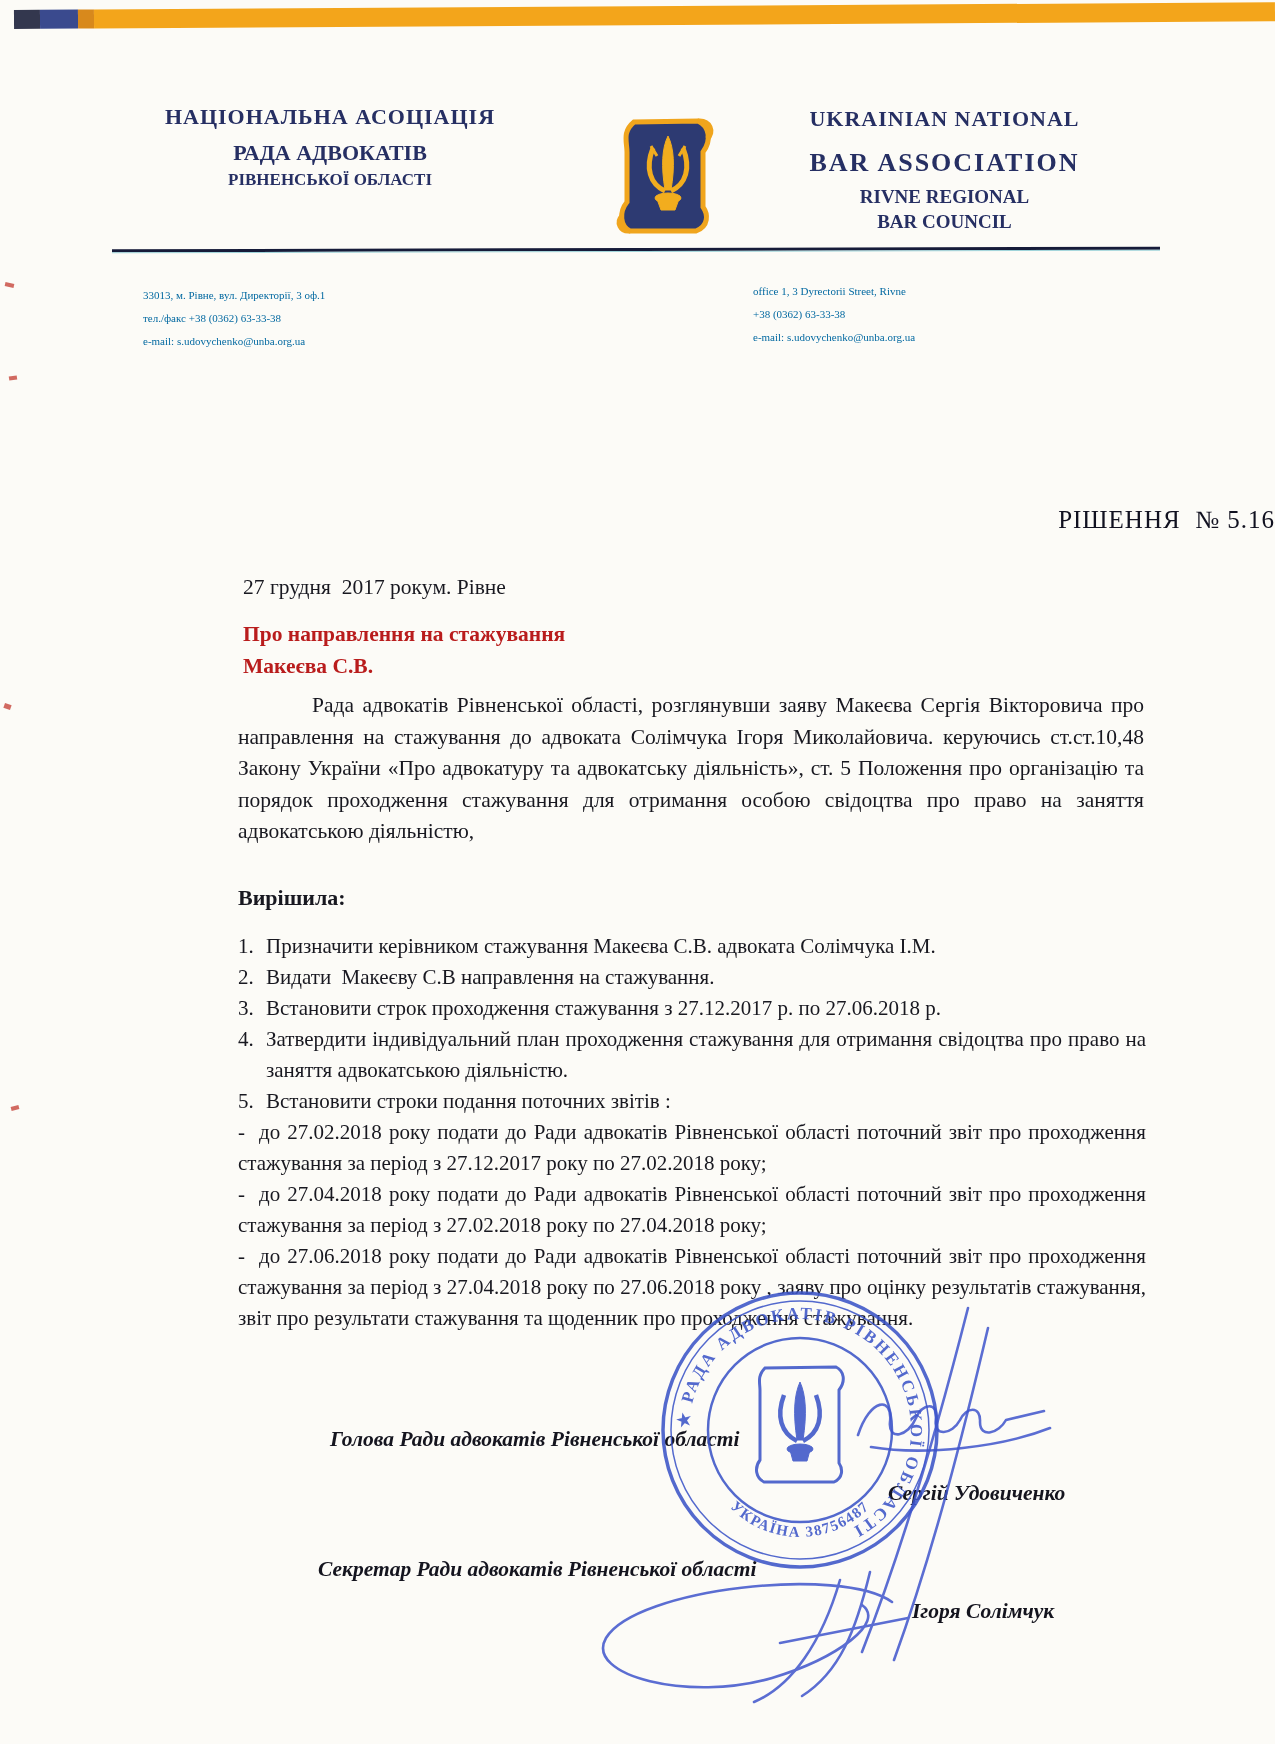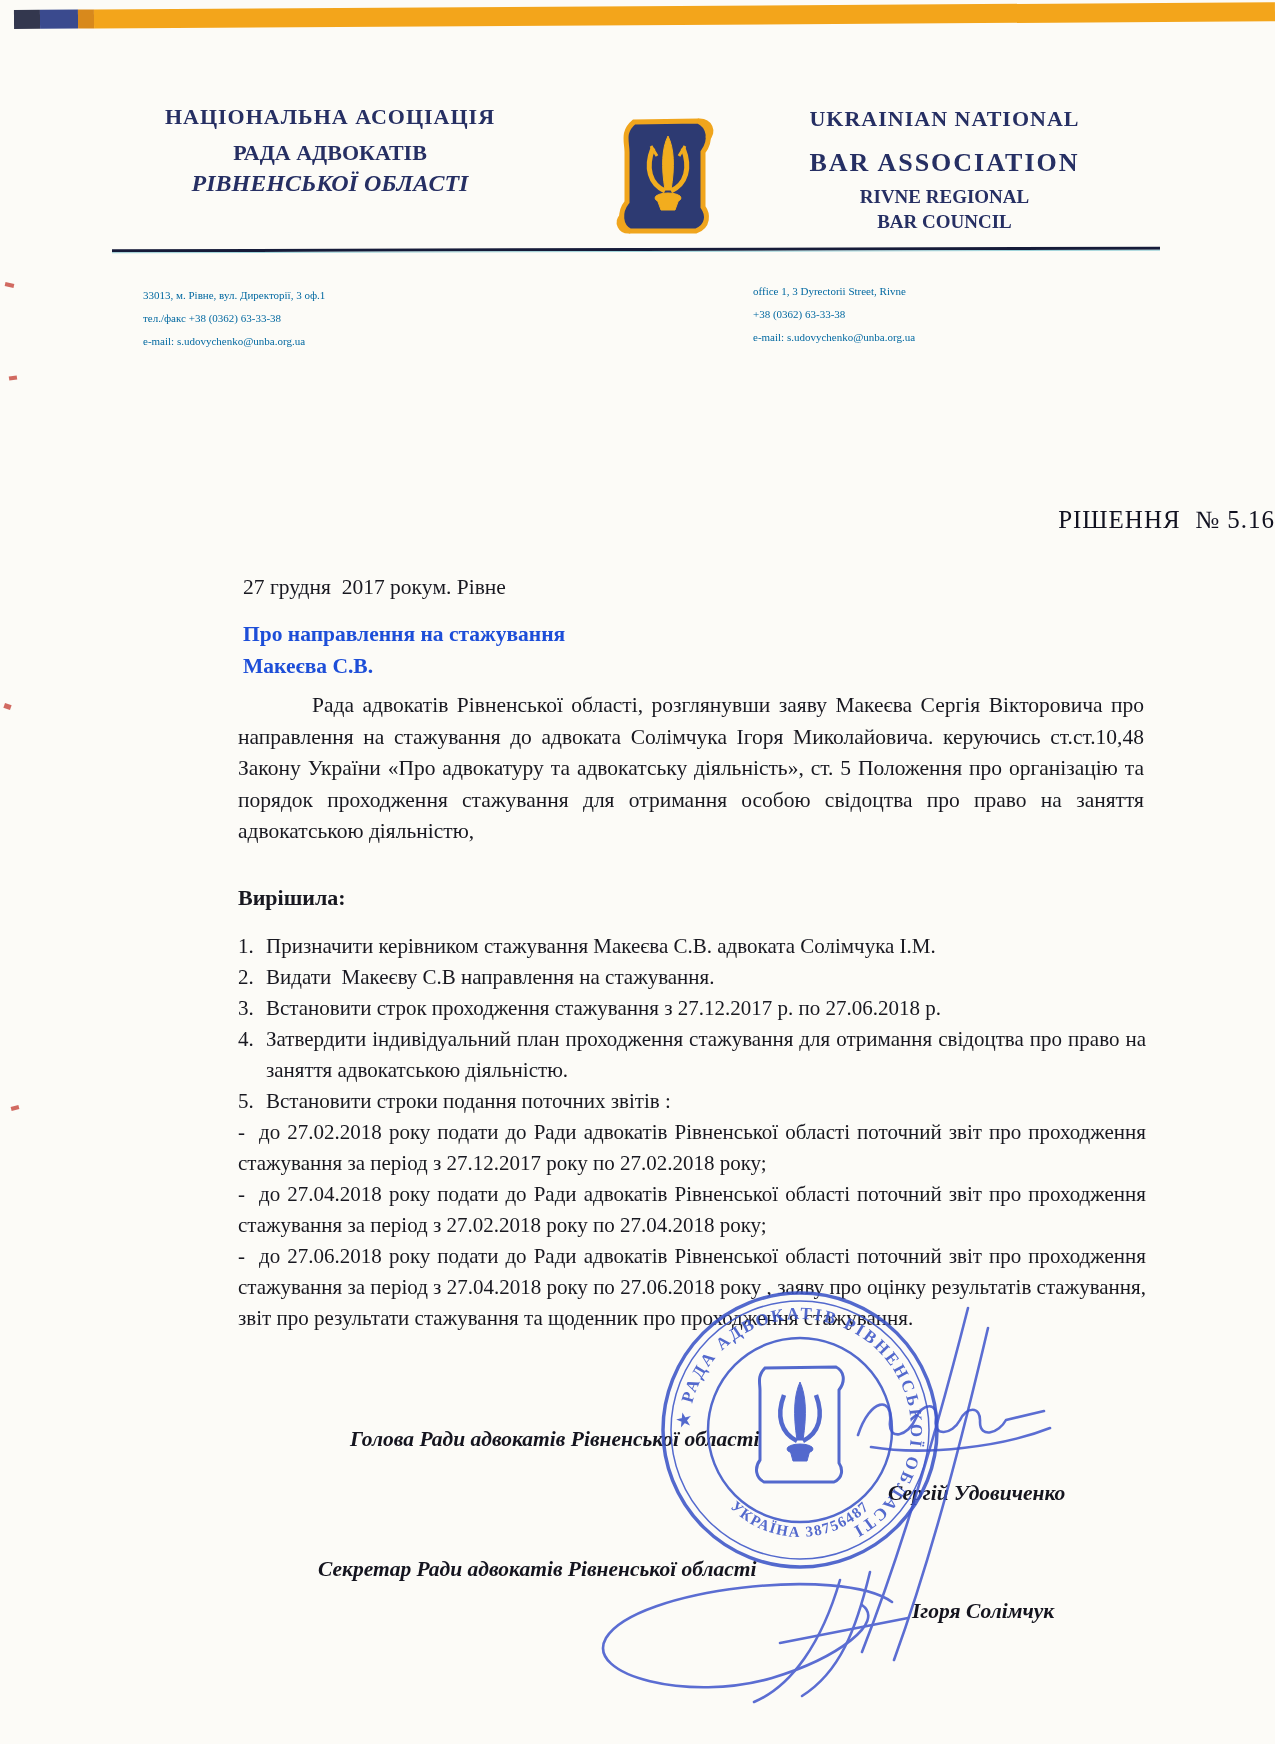--- a/index.html
+++ b/index.html
@@ -17,21 +17,21 @@
   .top-band .seg-blue   { width:38px;  background:#3a4a8e; }
   .top-band .seg-amber  { width:16px;  background:#d8891c; }
   .top-band .seg-orange { flex:1;      background:#f3a51b; }
 
   
   .org { position:absolute; text-align:center; color:#262f63; font-weight:bold; }
   .org-ua { left:110px; top:104px; width:440px;text-align:center; }
   .org-ua .l1 { font-size:22px; letter-spacing:1px; }
   .org-ua .l2 { font-size:29px; letter-spacing:1px; margin-top:2px; }
   .org-ua .l3 { font-size:22px; margin-top:10px; }
-  .org-ua .l4 { font-size:24px; margin-top:4px;font-style:italic; }
+  .org-ua .l4 { font-size:17px; margin-top:4px; }
   .org-en { left:742px; top:106px; width:405px; }
   .org-en .l1 { font-size:22px; letter-spacing:1px; }
   .org-en .l2 { font-size:26px; letter-spacing:2px; margin-top:16px; }
   .org-en .l3 { font-size:19px; margin-top:8px; }
   .org-en .l4 { font-size:19px; margin-top:3px; }
   .logo { position:absolute; left:612px; top:112px; width:112px; height:124px; }
 
   .rule { position:absolute; left:112px; top:248px; width:1048px; height:3px;
     background:#161b39; transform:rotate(-0.15deg); }
   .rule::after { content:""; position:absolute; left:0; right:0; top:3px; height:1px; background:#9fd4da; }
@@ -39,33 +39,33 @@
   .contacts { position:absolute; text-align:left; font-size:11px; line-height:23px; color:#0369a1; }
   .contacts-ua { left:143px; top:284px; width:414px; }
   .contacts-en { left:753px; top:280px; width:384px; }
 
   
   .doc-title { position:absolute; left:0; top:506px; width:100%; text-align:right;
     font-size:25px; font-weight:normal; letter-spacing:1px; color:#111120; }
   .date-row { position:absolute; left:243px; top:575px; width:927px;
     display:flex; justify-content:flex-start; font-size:21.5px; }
   .subject { position:absolute; left:243px; top:618px; font-size:21.5px;
-    font-weight:bold; line-height:32px; color:#1d4ed8; }
+    font-weight:bold; line-height:32px; color:#b91c1c; }
   .body-par { position:absolute; left:238px; top:690px; width:906px;
     font-size:21.5px; line-height:31.5px; text-align:justify; text-indent:74px; }
   .resolved { position:absolute; left:238px; top:885px; font-size:22px; font-weight:bold; }
   .list { position:absolute; left:238px; top:931px; width:908px;
     font-size:21px; line-height:31px; text-align:justify; }
   .dec { position:relative; padding-left:28px; }
   .dec .num { position:absolute; left:0; }
   .report { margin:0; }
 
   
   .sig { position:absolute; font-size:21.5px; font-weight:bold; font-style:italic; color:#14141e; }
-  .sig-head-title { left:330px; top:1427px;margin-left:20px; }
+  .sig-head-title { left:330px; top:1427px; }
   .sig-head-name  { left:888px; top:1481px; }
   .sig-sec-title  { left:318px; top:1557px; }
   .sig-sec-name   { left:912px; top:1599px; }
 
   .ink-overlay { position:absolute; left:540px; top:1250px; width:560px; height:470px;
     z-index:5; pointer-events:none; }
 
   
   .artifact { position:absolute; background:#c3392f; opacity:.75; }
   .a1 { left:5px;  top:283px;  width:9px; height:4px; transform:rotate(12deg); }

